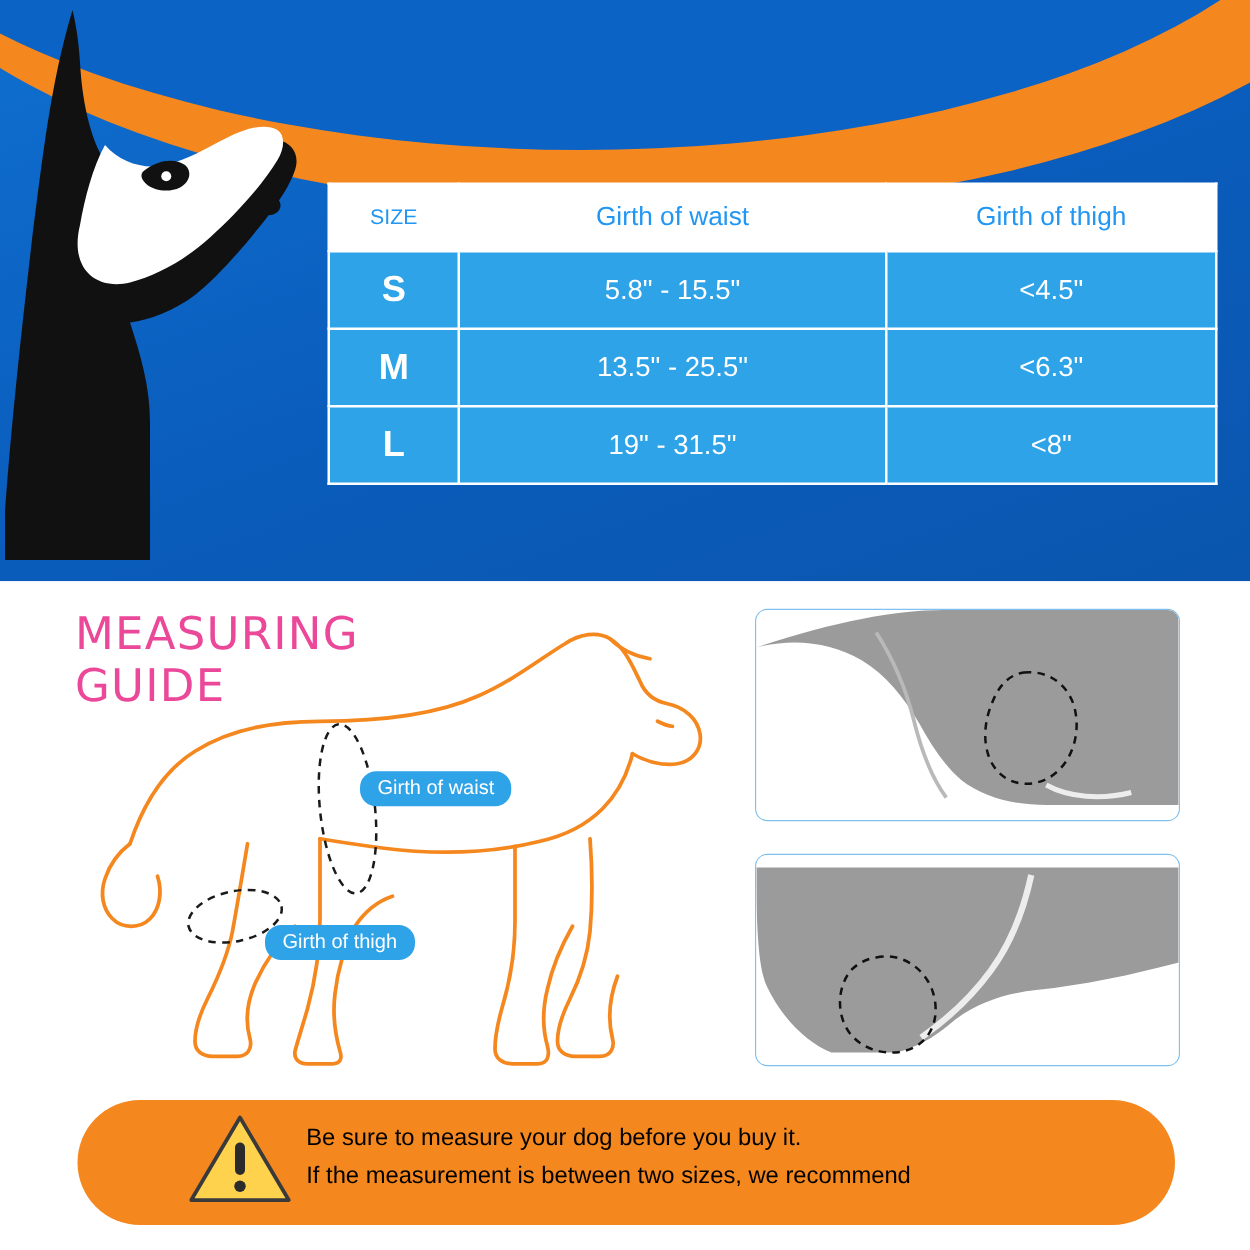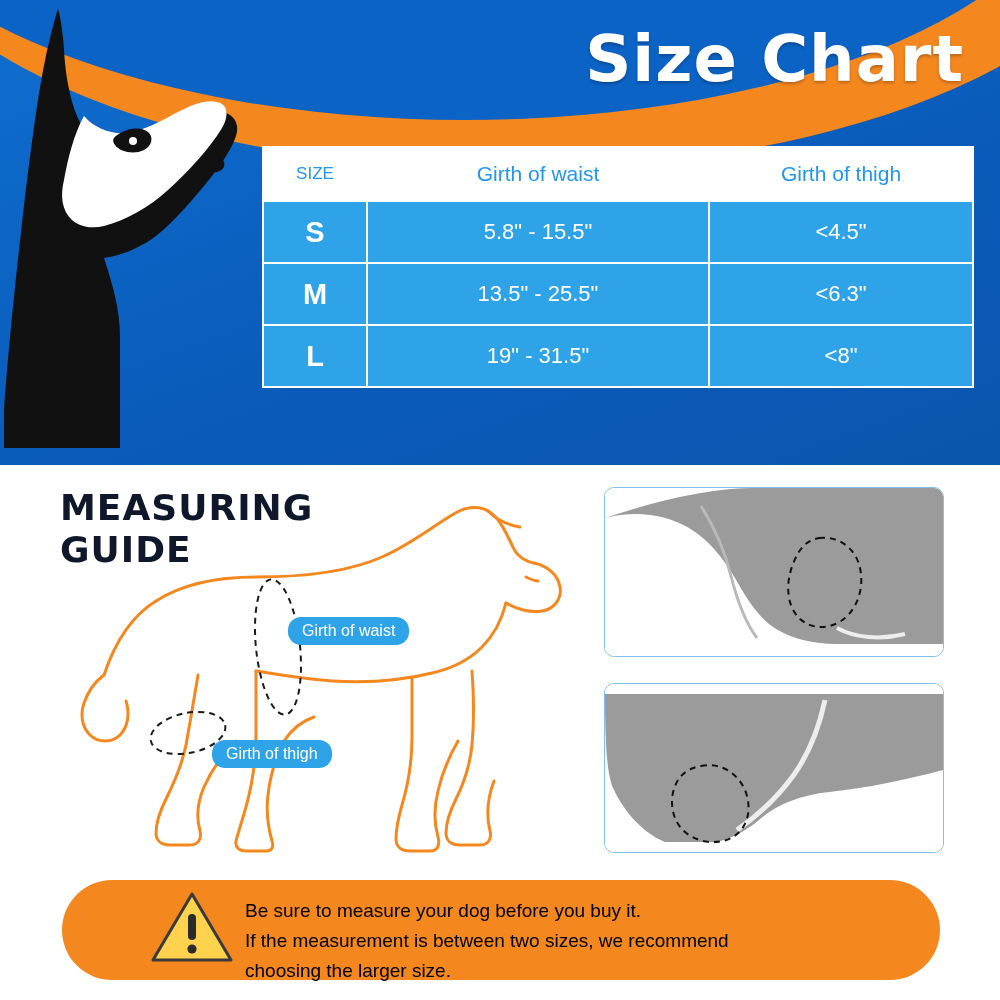--- a/index.html
+++ b/index.html
@@ -115,23 +115,23 @@
     left: 0;
     top: 465px;
     width: 1000px;
     height: 405px;
     background: #ffffff;
   }
   .guide-title {
     position: absolute;
     left: 60px;
     top: 22px;
-    color: #0f172a;
+    color: #ec4899;
     font-size: 36px;
-    font-weight: bold;
+    font-weight: normal;
     line-height: 42px;
     font-family: "DejaVu Sans", sans-serif;
     letter-spacing: 1px;
     width: 290px;
   }
   .dog-outline {
     position: absolute;
     left: 60px;
     top: 20px;
     width: 520px;
@@ -206,21 +206,20 @@
              C210,140 188,164 168,182 C148,200 126,212 104,218
              C92,221 80,219 72,212 C62,203 60,188 64,172
              C68,150 74,126 84,108 Z" fill="#ffffff"></path>
     <path d="M116,128 C126,120 140,118 148,124 C154,129 152,138 144,142
              C134,147 120,144 115,137 C112,133 113,130 116,128 Z" fill="#111111"></path>
     <circle cx="133" cy="133" r="4" fill="#ffffff"></circle>
     <path d="M206,150 C214,146 222,148 224,154 C226,160 220,165 213,164
              C206,163 201,157 206,150 Z" fill="#111111"></path>
   </svg>
 
-  <div class="banner-title">Size Chart</div>
 
   <table class="size-table">
     <thead>
       <tr class="hdr">
         <td class="sz">SIZE</td>
         <td class="col-waist">Girth of waist</td>
         <td class="col-thigh">Girth of thigh</td>
       </tr>
     </thead>
     <tbody>
@@ -319,14 +318,13 @@
 
 <div class="note"></div>
 <svg class="warn-icon" viewBox="0 0 84 76">
   <path d="M42,4 L81,70 L3,70 Z" fill="#ffd24d" stroke="#3a3a3a" stroke-width="3" stroke-linejoin="round"></path>
   <rect x="38" y="24" width="8" height="26" rx="4" fill="#2b2b2b"></rect>
   <circle cx="42" cy="59" r="4.6" fill="#2b2b2b"></circle>
 </svg>
 <div class="note-text">
   <div>Be sure to measure your dog before you buy it.</div>
   <div>If the measurement is between two sizes, we recommend</div>
-  <div>choosing the larger size.</div>
 </div>
 
 </body></html>

